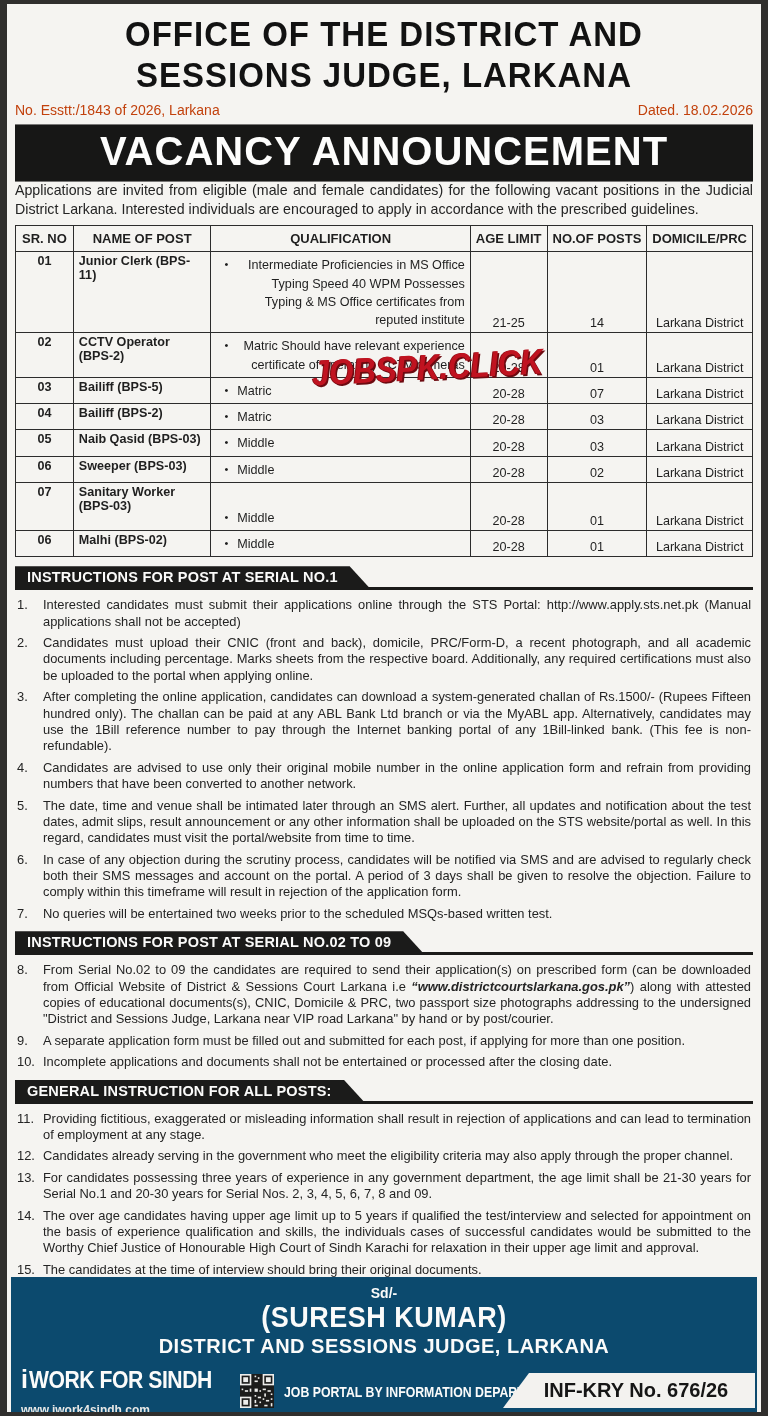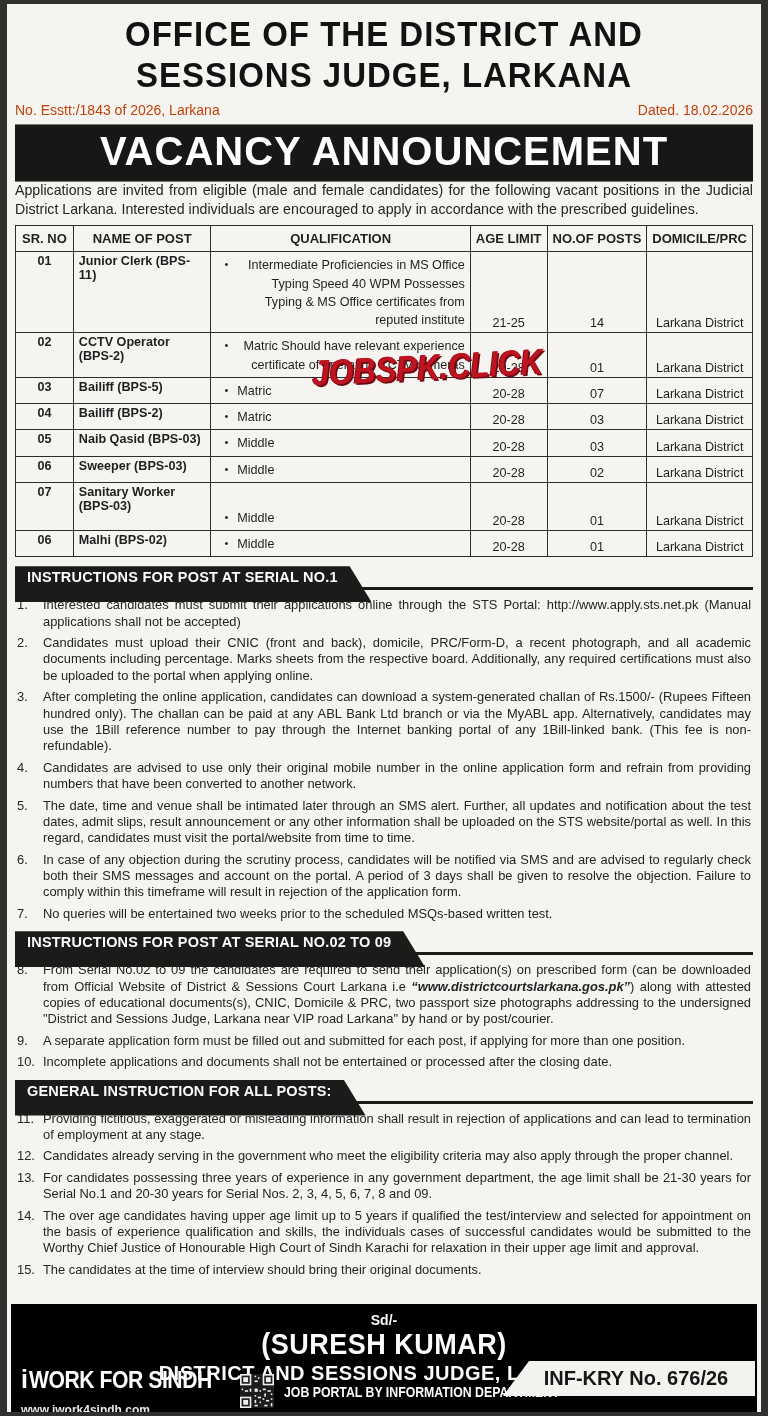--- a/index.html
+++ b/index.html
@@ -43,45 +43,45 @@
   
   .watermark{ position:absolute; left:305px; top:346px; font-size:31px; font-weight:bold;
     font-style:italic; letter-spacing:0px; transform:rotate(-3deg) scaleY(1.15);
     text-shadow:1.5px 1.5px 0 #6d0a10, -1px 0 0 #8a0d14; white-space:nowrap; z-index:5; }
 
   
   .sec-banner-wrap{ position:relative; margin-top:9px; height:24px; }
   .sec-banner-wrap::after{ content:""; position:absolute; left:0; right:0; bottom:0;
     height:3px; background:#1b1b1a; }
   .sec-banner{ position:relative; z-index:2; display:inline-block; background:#1b1b1a; color:#fbfbfa;
-    font-weight:bold; font-size:14.5px; letter-spacing:0.2px; padding:3px 34px 4px 12px; height:36px;
+    font-weight:bold; font-size:14.5px; letter-spacing:0.2px; padding:3px 34px 4px 12px; height:24px;
     clip-path:polygon(0 0, calc(100% - 22px) 0, 100% 100%, 0 100%); }
 
   
   .ilist{ margin-top:7px; }
   .item{ display:flex; margin-bottom:5px; font-size:12.9px; line-height:1.27; color:#242424; }
   .item .no{ flex:0 0 28px; padding-left:2px; }
   .item .tx{ flex:1 1 auto; text-align:justify; padding-right:2px; }
   .bold-link{ font-weight:bold; font-style:italic; }
 
   
-  .footer{ flex:0 0 auto; background:#000000; color:#fbfbfa; margin:0 4px; text-align:center;
-    padding-top:8px; position:relative; height:108px; }
+  .footer{ flex:0 0 auto; background:#0c4a6e; color:#fbfbfa; margin:0 4px; text-align:center;
+    padding-top:8px; position:relative; height:135px; }
   .sd{ font-size:14px; font-weight:bold; }
   .sig-name{ font-size:27px; font-weight:bold; letter-spacing:0.5px; transform:scaleY(1.1); margin-top:1px; }
   .sig-title{ font-size:20px; font-weight:bold; letter-spacing:0.5px; margin-top:2px; }
   .bottom-bar{ position:absolute; left:0; right:0; bottom:0; height:42px; display:flex;
     align-items:center; padding:0 10px; gap:10px; }
   .iwork{ display:flex; flex-direction:column; align-items:flex-start; line-height:1; }
   .brandline{ display:flex; align-items:flex-end; }
   .brand-i{ font-size:25px; font-weight:bold; margin-right:1px; }
   .brand-rest{ font-size:23px; font-weight:bold; letter-spacing:-0.5px; transform:scaleX(0.92); transform-origin:left bottom; }
   .iwork-url{ font-size:12px; font-weight:bold; margin-top:12px; color:#e8e8e6; }
   .jobportal{ font-size:15px; font-weight:bold; letter-spacing:0px; transform:scaleX(0.82); transform-origin:left center; white-space:nowrap; }
-  .inf-panel{ position:absolute; right:2px; bottom:16px; width:252px; height:35px; background:#f3f2ef;
+  .inf-panel{ position:absolute; right:2px; bottom:4px; width:252px; height:35px; background:#f3f2ef;
     clip-path:polygon(26px 0, 100% 0, 100% 100%, 0 100%); display:flex; align-items:center; justify-content:center; }
   .inf-text{ color:#161616; font-size:20px; font-weight:bold; padding-left:14px; }
   .qr{ flex:0 0 auto; margin-left:2px; }
 </style>
 </head>
 <body>
 
 <div class="page">
   <div class="content">
 

